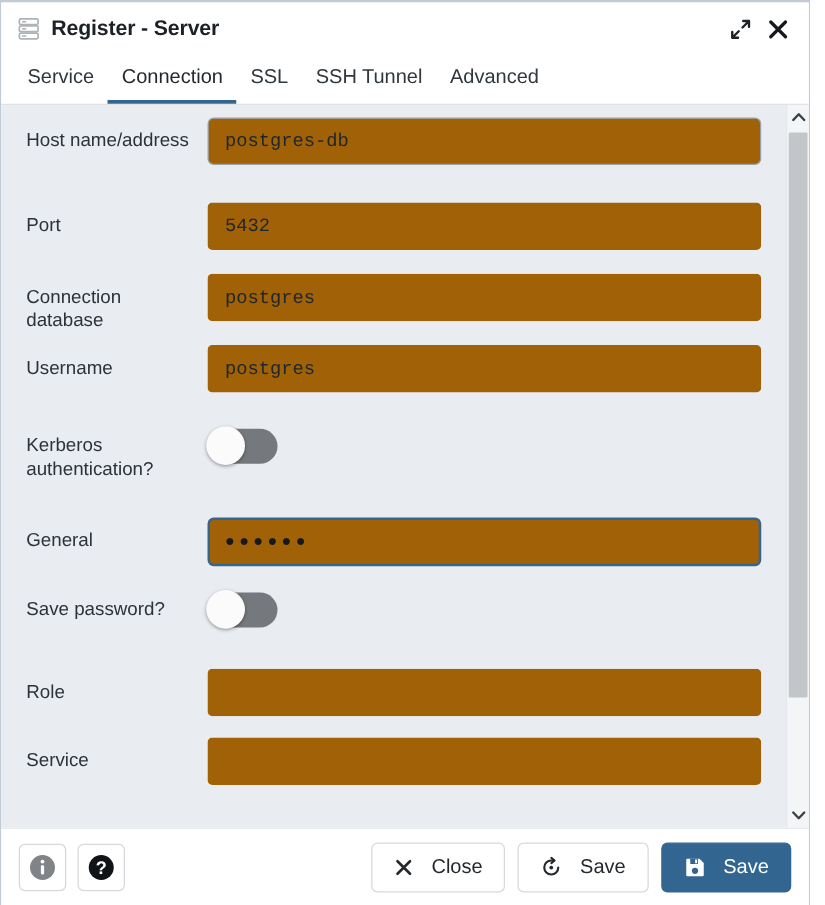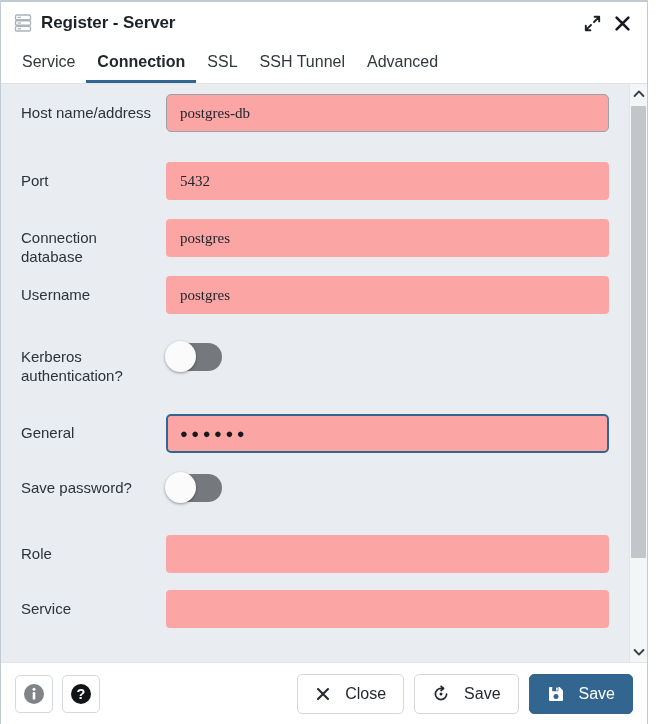--- a/index.html
+++ b/index.html
@@ -78,21 +78,20 @@
     padding: 0 11px;
     font-size: 16px;
     color: #30373d;
     cursor: pointer;
     border-bottom: 3px solid transparent;
     white-space: nowrap;
   }
   .tab.active {
     border-bottom-color: #326690;
     color: #22282d;
-    font-weight: bold;
   }
 
   
   .body-area {
     flex: 1 1 auto;
     display: flex;
     background: #e9edf2;
     position: relative;
     overflow: hidden;
   }
@@ -120,24 +119,24 @@
   }
   .row-control {
     flex: 1 1 auto;
     padding-right: 20px;
     box-sizing: border-box;
   }
   .txt {
     width: 100%;
     height: 38px;
     box-sizing: border-box;
-    background: #fca5a5;
+    background: #a16207;
     border: 1px solid transparent;
     border-radius: 4px;
-    font-family: Liberation Serif, serif;
+    font-family: Liberation Mono, monospace;
     font-size: 15px;
     color: #21262b;
     padding: 0 13px;
     outline: none;
     display: block;
   }
   .txt.hover {
     border-color: #9aa2aa;
     border-radius: 5px;
   }

